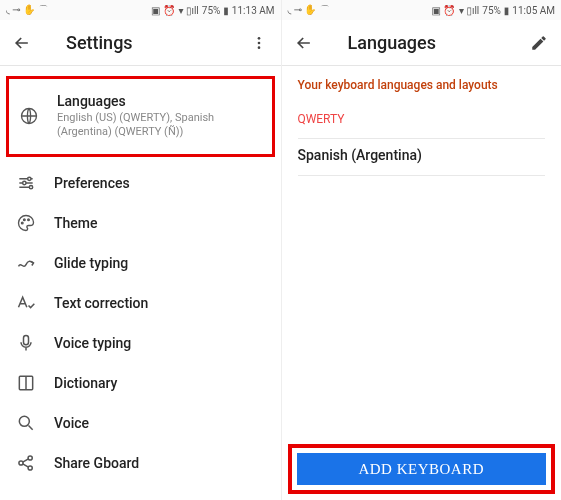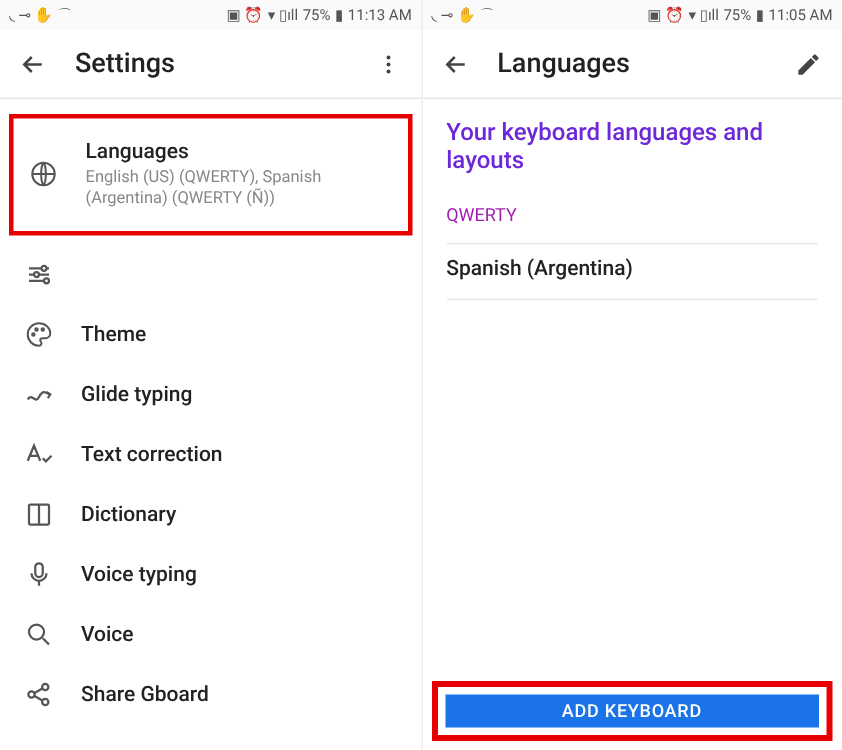--- a/index.html
+++ b/index.html
@@ -32,21 +32,21 @@
 }
 .status-left, .status-right { display: flex; align-items: center; gap: 3px; }
 .status-right span { font-size: 10px; }
 
 
 .appbar {
   height: 46px;
   display: flex;
   align-items: center;
   padding: 0 10px;
-  gap: 16px;
+  gap: 32px;
   border-bottom: 1px solid #e5e5e5;
 }
 .appbar .title {
   font-size: 18px;
   font-weight: 500;
   flex: 1;
 }
 .icon-btn {
   width: 24px;
   height: 24px;
@@ -76,48 +76,49 @@
 .row .row-sub { font-size: 11px; color: #888; line-height: 1.3; margin-top: 2px; }
 
 .highlight-box {
   border: 3px solid #e60000;
   margin: 4px 6px 6px 6px;
   padding: 4px 4px 4px 10px;
 }
 
 
 .section-header {
-  color: #6d28d9;
-  font-size: 16px;
+  color: #c2410c;
+  font-size: 12px;
   font-weight: 500;
   padding: 12px 16px 6px 16px;
 }
 .lang-block { padding: 8px 16px 12px 16px; }
 .lang-title { font-size: 14px; color: #222; font-weight: 500; }
-.lang-sub { font-size: 12px; color: #a21caf; margin-top: 6px; }
+.lang-sub { font-size: 12px; color: #ef4444; margin-top: 6px; }
 .divider { height: 1px; background: #e8e8e8; margin: 0 16px; }
 
 .bottom-area {
   position: absolute;
   bottom: 6px;
   left: 6px;
   right: 6px;
   border: 4px solid #e60000;
   padding: 5px;
 }
 .add-btn {
   background: #1a73e8;
   color: #fff;
-  height: 22px;
+  height: 32px;
   display: flex;
   align-items: center;
   justify-content: center;
-  font-size: 12px;
+  font-size: 15px;
   letter-spacing: 0.5px;
   font-weight: 500;
+  font-family: Liberation Serif, serif;
 }
 </style>
 </head>
 <body>
 
 <div class="panel">
   <div class="statusbar">
     <div class="status-left">
       <span>◟ ⊸ ✋ ⌒</span>
     </div>
@@ -164,20 +165,23 @@
 
     <div class="row">
       <div class="row-icon">
         <svg width="20" height="20" viewBox="0 0 24 24" fill="none" stroke="currentColor" stroke-width="1.8">
             <path d="M4 7h10M18 7h2M4 12h4M12 12h8M4 17h12M20 17h0"></path>
             <circle cx="16" cy="7" r="2"></circle>
             <circle cx="10" cy="12" r="2"></circle>
             <circle cx="18" cy="17" r="2"></circle>
           </svg>
       </div>
+      <div class="row-text">
+          <div class="row-title">Preferences</div>
+        </div>
     </div>
 
     <div class="row">
       <div class="row-icon">
         <svg width="20" height="20" viewBox="0 0 24 24" fill="none" stroke="currentColor" stroke-width="1.6">
             <path d="M12 3a9 9 0 100 18c1 0 2-1 2-2s-1-1.5-1-2.5 1-1.5 2-1.5h2a4 4 0 004-4c0-4.5-4-8-9-8z"></path>
             <circle cx="7.5" cy="12" r="1"></circle>
             <circle cx="10" cy="8" r="1"></circle>
             <circle cx="15" cy="8" r="1"></circle>
           </svg>
@@ -206,38 +210,38 @@
           </svg>
       </div>
       <div class="row-text">
           <div class="row-title">Text correction</div>
         </div>
     </div>
 
     <div class="row">
       <div class="row-icon">
         <svg width="20" height="20" viewBox="0 0 24 24" fill="none" stroke="currentColor" stroke-width="1.8">
+            <rect x="9" y="3" width="6" height="11" rx="3"></rect>
+            <path d="M6 11a6 6 0 0012 0M12 17v4"></path>
+          </svg>
+      </div>
+      <div class="row-text">
+          <div class="row-title">Voice typing</div>
+        </div>
+    </div>
+
+    <div class="row">
+      <div class="row-icon">
+        <svg width="20" height="20" viewBox="0 0 24 24" fill="none" stroke="currentColor" stroke-width="1.8">
             <rect x="4" y="4" width="16" height="16" rx="1"></rect>
             <path d="M12 4v16"></path>
           </svg>
       </div>
       <div class="row-text">
           <div class="row-title">Dictionary</div>
-        </div>
-    </div>
-
-    <div class="row">
-      <div class="row-icon">
-        <svg width="20" height="20" viewBox="0 0 24 24" fill="none" stroke="currentColor" stroke-width="1.8">
-            <rect x="9" y="3" width="6" height="11" rx="3"></rect>
-            <path d="M6 11a6 6 0 0012 0M12 17v4"></path>
-          </svg>
-      </div>
-      <div class="row-text">
-          <div class="row-title">Voice typing</div>
         </div>
     </div>
 
     <div class="row">
       <div class="row-icon">
         <svg width="20" height="20" viewBox="0 0 24 24" fill="none" stroke="currentColor" stroke-width="1.8">
             <circle cx="10" cy="10" r="6"></circle>
             <path d="M20 20l-5-5"></path>
           </svg>
       </div>

